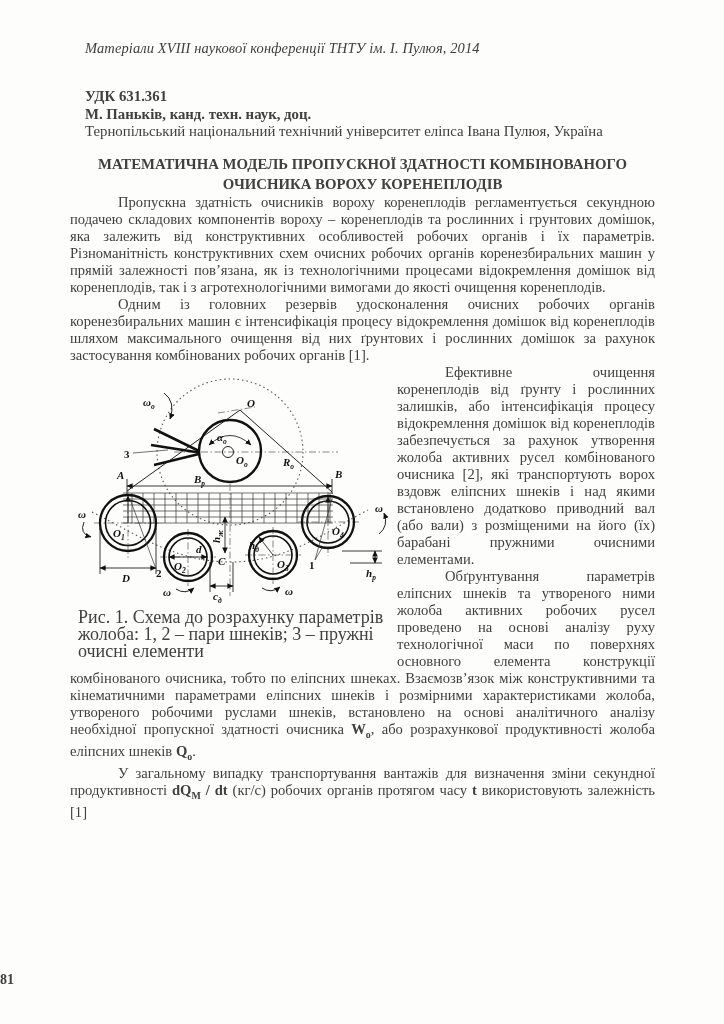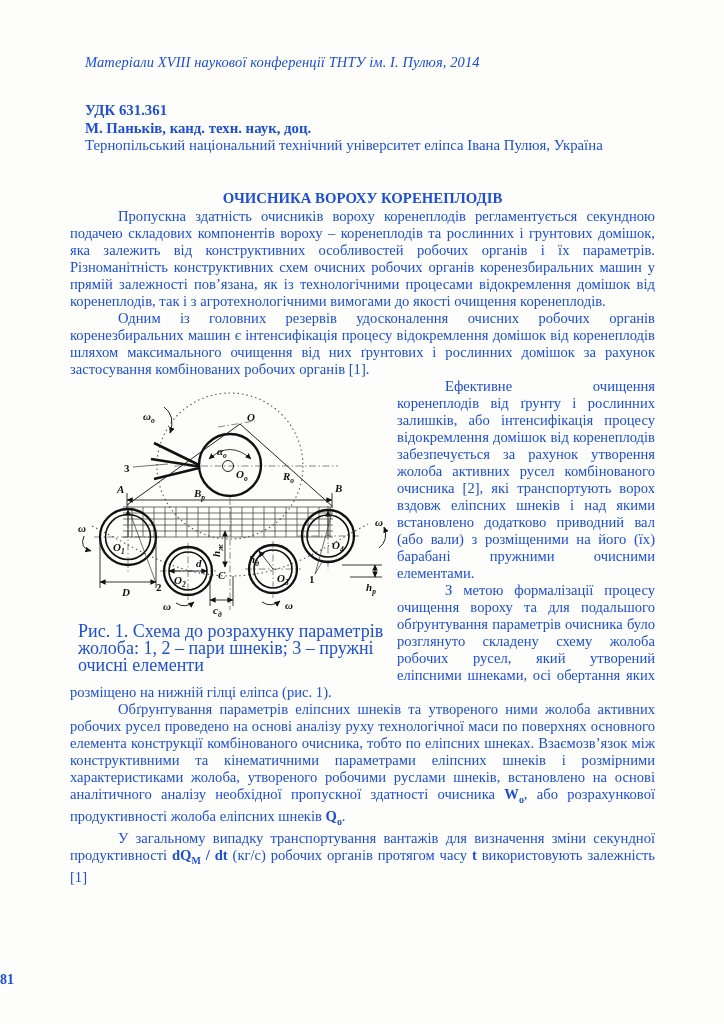--- a/index.html
+++ b/index.html
@@ -3,22 +3,22 @@
 <meta charset="utf-8">
 <style>
   * { margin:0; padding:0; box-sizing:border-box; }
   html,body { background:#888; }
   .page {
     position:relative;
     width:724px; height:1024px;
     background:#fdfdfc;
     margin:0 auto;
     font-family:"Liberation Serif","DejaVu Serif",serif;
-    color:#1d4ed8;
-    padding:54px 69px 0 70px;
+    color:#404040;
+    padding:40px 69px 0 70px;
     overflow:hidden;
   }
   .conf-header {
     font-style:italic;
     font-size:14.5px;
     margin-left:15px;
     letter-spacing:0.1px;
   }
   .meta-block { margin-top:31px; margin-left:15px; font-size:14.8px; line-height:17.6px; }
   .udc, .author-ua { font-weight:bold; }
@@ -81,21 +81,21 @@
 
   <div class="conf-header">Матеріали XVIII наукової конференції ТНТУ ім. І. Пулюя, 2014</div>
 
   <div class="meta-block">
     <div class="udc">УДК 631.361</div>
     <div class="author-ua">М. Паньків, канд. техн. наук, доц.</div>
     <div class="affiliation">Тернопільський національний технічний університет еліпса Івана Пулюя, Україна</div>
   </div>
 
   <div class="title-ua">
-    <br>
+    <span>МАТЕМАТИЧНА МОДЕЛЬ ПРОПУСКНОЇ ЗДАТНОСТІ КОМБІНОВАНОГО</span><br>
     <span>ОЧИСНИКА ВОРОХУ КОРЕНЕПЛОДІВ</span>
   </div>
 
 
 
   <div class="body-text">
     <p>Пропускна здатність очисників вороху коренеплодів регламентується секундною подачею складових компонентів вороху – коренеплодів та рослинних і грунтових домішок, яка залежить від конструктивних особливостей робочих органів і їх параметрів. Різноманітність конструктивних схем очисних робочих органів коренезбиральних машин у прямій залежності пов’язана, як із технологічними процесами відокремлення домішок від коренеплодів, так і з агротехнологічними вимогами до якості очищення коренеплодів.</p>
     <p>Одним із головних резервів удосконалення очисних робочих органів коренезбиральних машин є інтенсифікація процесу відокремлення домішок від коренеплодів шляхом максимального очищення від них ґрунтових і рослинних домішок за рахунок застосування комбінованих робочих органів [1].</p>
 
     <div class="fig-float">
@@ -258,21 +258,20 @@
       </svg>
 
       <div class="fig-caption">
         <span>Рис. 1. Схема до розрахунку параметрів</span><br>
         <span>жолоба: 1, 2 – пари шнеків; 3 – пружні</span><br>
         <span>очисні елементи</span>
       </div>
     </div>
 
     <p>Ефективне очищення коренеплодів від ґрунту і рослинних залишків, або інтенсифікація процесу відокремлення домішок від коренеплодів забезпечується за рахунок утворення жолоба активних русел комбінованого очисника [2], які транспортують ворох вздовж еліпсних шнеків і над якими встановлено додатково приводний вал (або вали) з розміщеними на його (їх) барабані пружними очисними елементами.</p>
-    <p>З метою формалізації процесу очищення вороху та для подальшого обґрунтування параметрів очисника було розглянуто складену схему жолоба робочих русел, який утворений еліпсними шнеками, осі обертання яких розміщено на нижній гілці еліпса (рис. 1).</p>
 
     <p><span>Обґрунтування параметрів еліпсних шнеків та утвореного ними жолоба активних робочих русел проведено на основі аналізу руху технологічної маси по поверхнях основного елемента конструкції комбінованого очисника, тобто по еліпсних шнеках. Взаємозв’язок між конструктивними та кінематичними параметрами еліпсних шнеків і розмірними характеристиками жолоба, утвореного робочими руслами шнеків, встановлено на основі аналітичного аналізу необхідної пропускної здатності очисника </span><span class="formula"><span>W</span><sub>о</sub></span><span>, або розрахункової продуктивності жолоба еліпсних шнеків </span><span class="formula"><span>Q</span><sub>о</sub></span><span>.</span></p>
 
     <p><span>У загальному випадку транспортування вантажів для визначення зміни секундної продуктивності </span><span class="formula"><span>dQ</span><sub>М</sub><span> / dt</span></span><span> (кг/с) робочих органів протягом часу </span><span class="formula"><span>t</span></span><span> використовують залежність [1]</span></p>
   </div>
 
   <div class="page-number">81</div>
 </div>
 
 </body></html>

